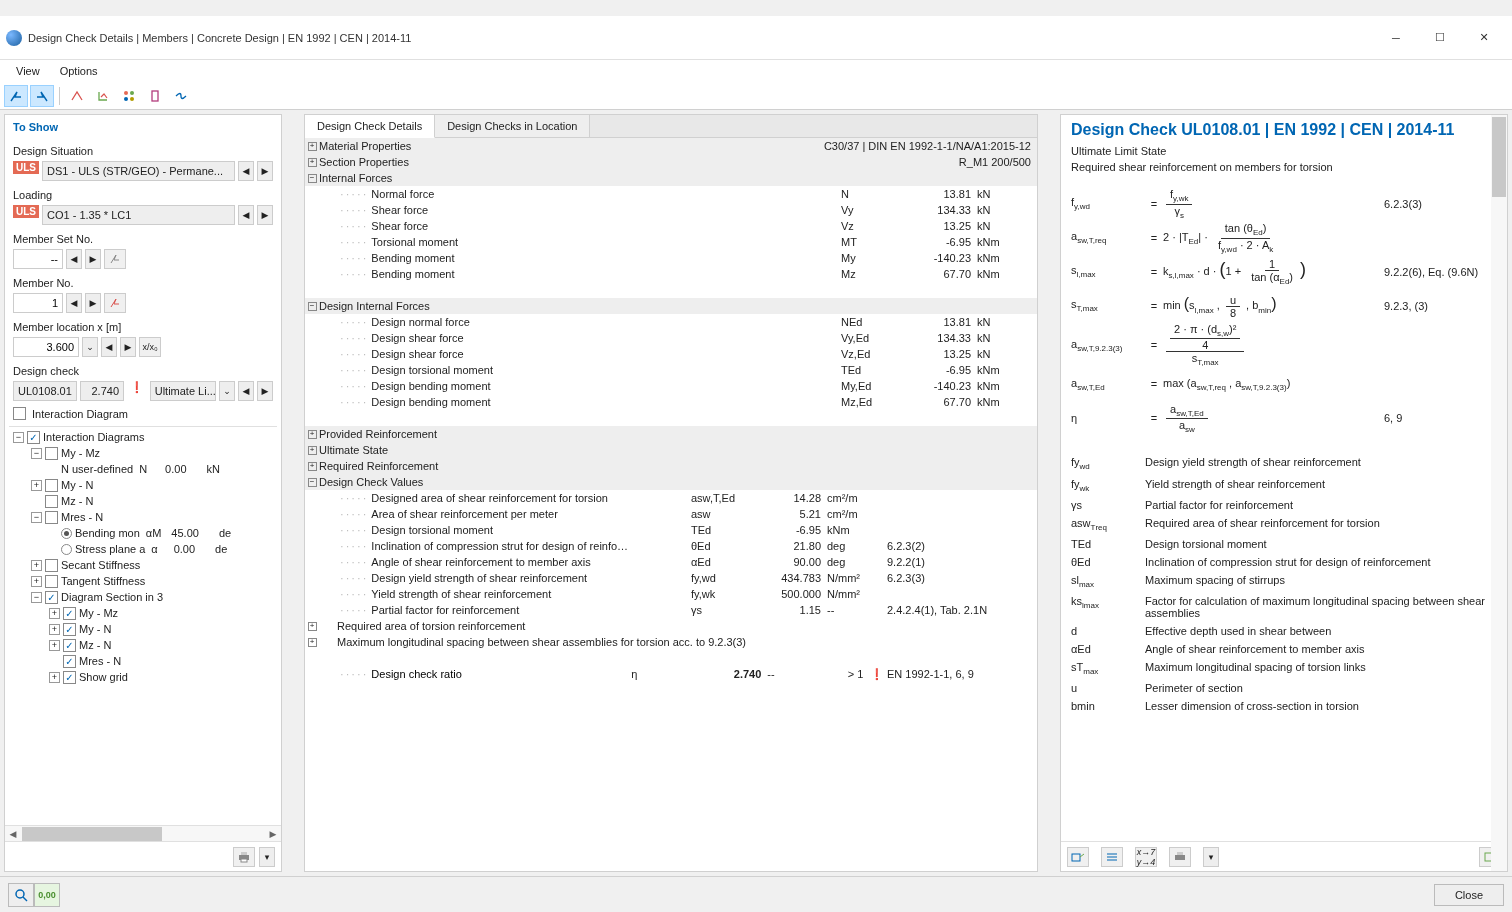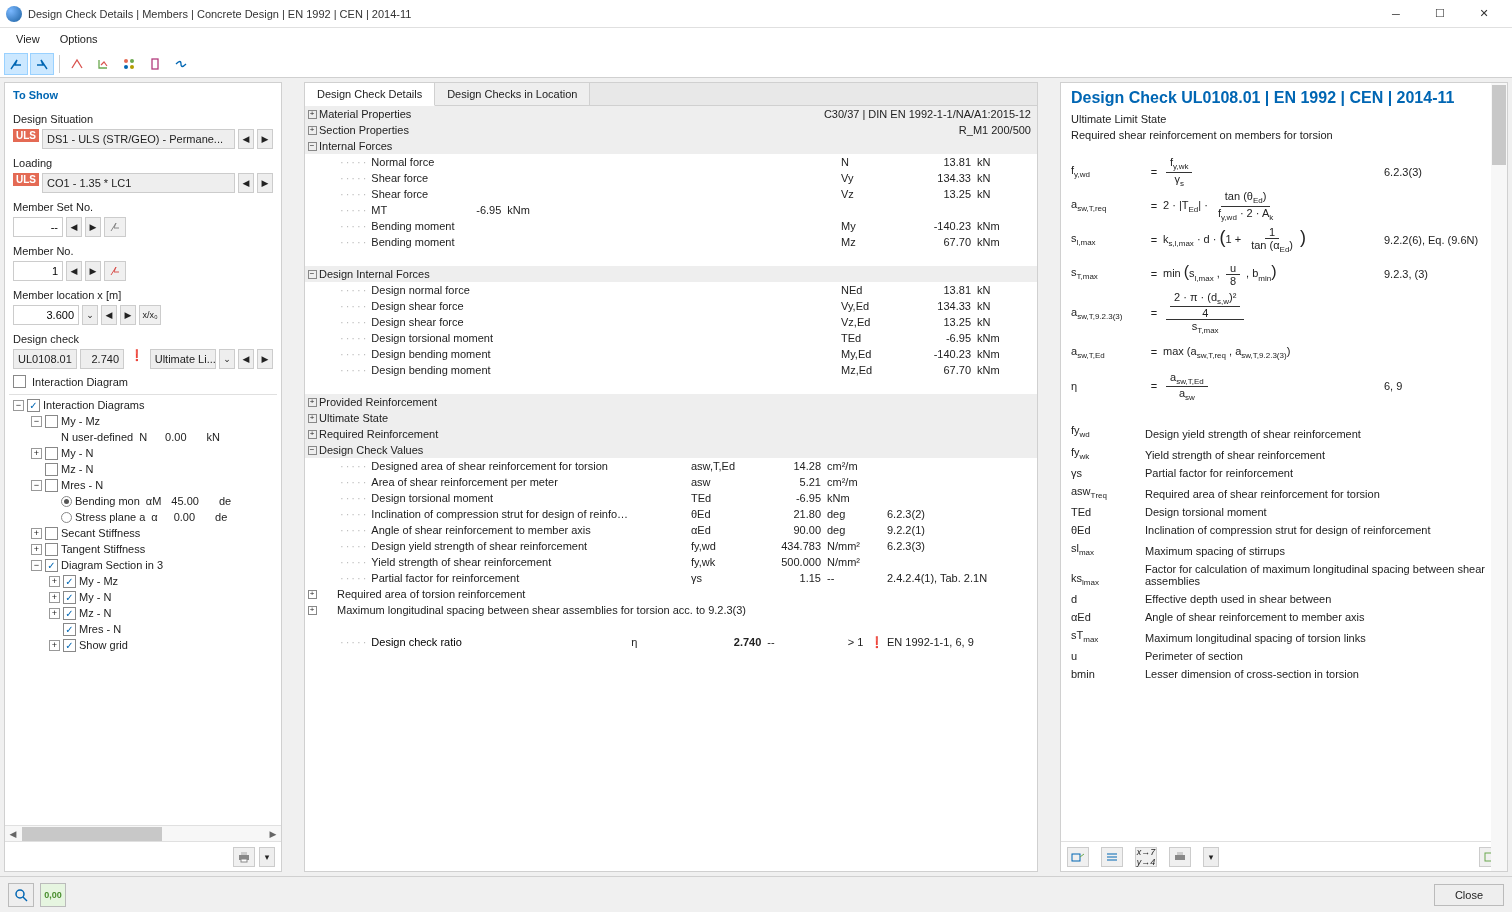--- a/index.html
+++ b/index.html
@@ -1,19 +1,19 @@
 <!DOCTYPE html>
 <html><head>
 <meta charset="utf-8">
 <style>
 * { margin:0; padding:0; box-sizing:border-box; font-family:"Segoe UI", Arial, sans-serif; font-size:11px; }
 body { background:#f0f0f0; color:#222; width:1512px; height:912px; overflow:hidden; display:flex; flex-direction:column; }
 
 
-.titlebar { height:28px; background:#fff; border-bottom:1px solid #e0e0e0; display:flex; align-items:center; padding:0 6px; }
+.titlebar { height:44px; background:#fff; border-bottom:1px solid #e0e0e0; display:flex; align-items:center; padding:0 6px;margin-top:16px; }
 .titlebar .app-icon { width:16px; height:16px; margin-right:6px; border-radius:50%; background:radial-gradient(circle at 30% 30%, #7ab8ff, #1a5fa0); }
 .titlebar .title { flex:1; color:#333; }
 .titlebar .winbtn { width:44px; height:28px; display:flex; align-items:center; justify-content:center; color:#333; }
 
 
 .menubar { height:22px; background:#fff; display:flex; align-items:center; padding:0 6px; }
 .menubar .menuitem { padding:2px 10px; }
 
 
 .toolbar { height:28px; background:#fff; border-bottom:1px solid #d0d0d0; display:flex; align-items:center; padding:0 4px; gap:2px; }
@@ -73,27 +73,27 @@
 .eq-row { display:flex; align-items:center; min-height:34px; }
 .eq-row .lhs { width:74px; font-size:11px; }
 .eq-row .eq-sign { width:18px; text-align:center; }
 .eq-row .rhs { flex:1; font-size:11px; }
 .eq-row .ref { width:110px; font-size:11px; }
 sub { font-size:8px; }
 .frac { display:inline-flex; flex-direction:column; align-items:center; vertical-align:middle; margin:0 3px; }
 .frac .num { border-bottom:1px solid #333; padding:0 4px; }
 .frac .den { padding:0 4px; }
 .var-table { margin-top:18px; }
-.var-row { display:flex; padding:3px 0;align-items:flex-end; }
+.var-row { display:flex; padding:3px 0; }
 .var-row .var { width:74px; }
 .var-row .desc { flex:1; }
 .right-footer { height:30px; border-top:1px solid #e0e0e0; display:flex; align-items:center; justify-content:space-between; padding:0 6px; gap:4px; }
 
 .bottombar { height:36px; background:#f0f0f0; border-top:1px solid #d0d0d0; display:flex; align-items:center; padding:0 8px; }
-.bottombar .left { display:flex; gap:6px; flex:1; }
+.bottombar .left { display:flex; flex:1; }
 .bottombar .btn { padding:4px 20px; background:#eee; border:1px solid #bbb; }
 .bottombar .icon-btn2 { width:26px; height:24px; border:1px solid #bbb; background:#eee; display:flex; align-items:center; justify-content:center; }
 
 .scrollbar-v { position:absolute; right:0; top:0; bottom:0; width:16px; background:#f7f7f7; }
 .scrollbar-v .thumb { width:14px; height:80px; background:#c8c8c8; margin:2px 1px; }
 </style>
 </head>
 <body>
 
 <div class="titlebar">
@@ -385,20 +385,21 @@
           <div class="dots">·····</div>
           <div class="label">Shear force</div>
           <div class="sym">Vz</div>
           <div class="val">13.25</div>
           <div class="unit">kN</div>
         </div>
         <div class="grid-row">
           <div class="exp-col"></div>
           <div class="indent"></div>
           <div class="dots">·····</div>
+          <div class="label">Torsional moment</div>
           <div class="sym">MT</div>
           <div class="val">-6.95</div>
           <div class="unit">kNm</div>
         </div>
         <div class="grid-row">
           <div class="exp-col"></div>
           <div class="indent"></div>
           <div class="dots">·····</div>
           <div class="label">Bending moment</div>
           <div class="sym">My</div>

